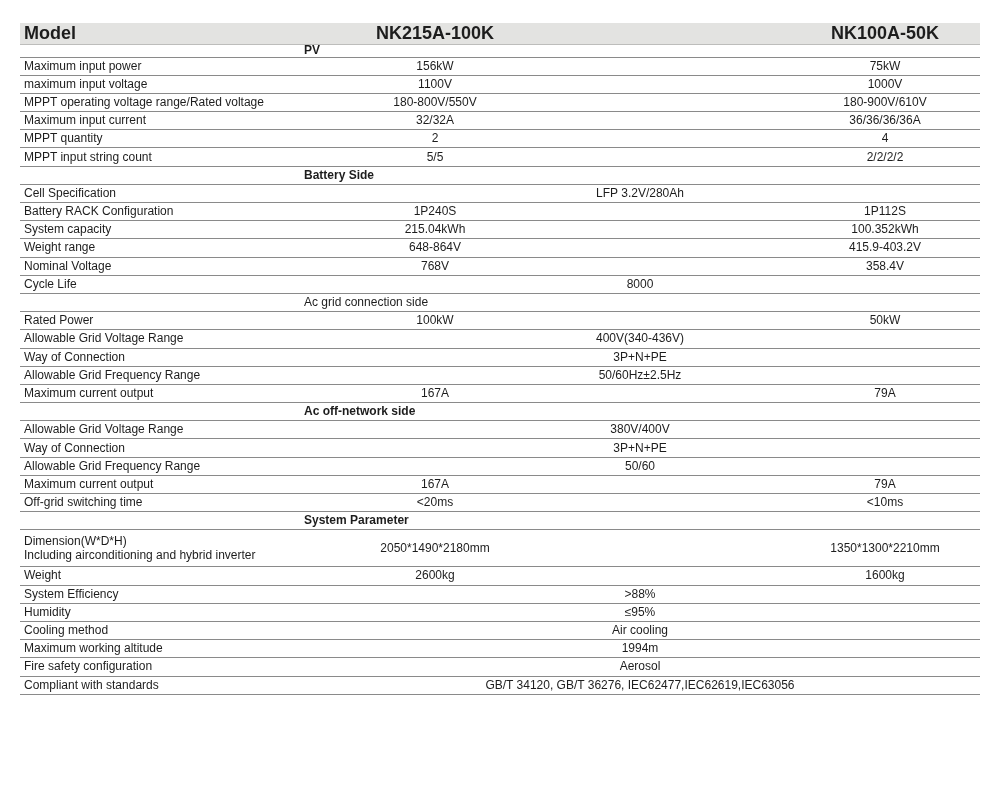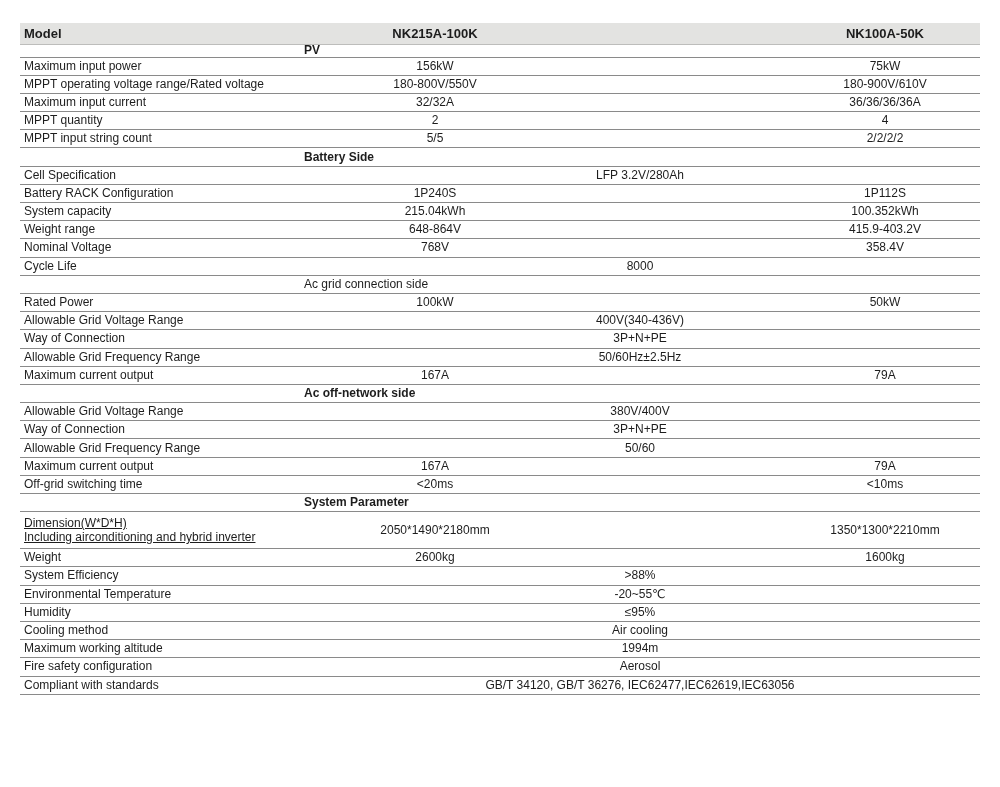--- a/index.html
+++ b/index.html
@@ -29,30 +29,30 @@
     line-height: 13px;
     height: 18.2px;
     overflow: hidden;
     white-space: nowrap;
   }
   td.label { text-align: left; padding-left: 6px; }
   td.center { text-align: center; }
   tr.model-row td {
     background: #e3e3e1;
     font-weight: bold;
-    font-size: 13px;
+    font-size: 18px;
     height: 21px;
     border-bottom: 1px solid #bdbdbb;
   }
   tr.section-row td { text-align: left; font-weight: bold; }
   tr.section-row td.label { font-weight: normal; }
   tr.section-row.regular td { font-weight: normal; }
   tr.section-row.compact td { height: 13px; line-height: 11px; }
   tr.tall-row td { height: 37px; }
-  tr.tall-row td.label { line-height: 14px; padding-top: 2px; padding-bottom: 2px; text-decoration: underline; }
+  tr.tall-row td.label { line-height: 14px; padding-top: 2px; padding-bottom: 2px; }
   .label-line { display: block; }
 </style>
 </head>
 <body>
 
 <div class="page">
   <table class="spec">
     <colgroup>
       <col style="width:280px">
       <col style="width:270px">
@@ -70,20 +70,26 @@
           <td class="label"></td>
           <td class="center" colspan="3">PV</td>
         </tr>
         <tr class="spec-row">
           <td class="label">Maximum input power</td>
           <td class="center">156kW</td>
           <td class="center"></td>
           <td class="center">75kW</td>
         </tr>
         <tr class="spec-row">
+          <td class="label">maximum input voltage</td>
+          <td class="center">1100V</td>
+          <td class="center"></td>
+          <td class="center">1000V</td>
+        </tr>
+        <tr class="spec-row">
           <td class="label">MPPT operating voltage range/Rated voltage</td>
           <td class="center">180-800V/550V</td>
           <td class="center"></td>
           <td class="center">180-900V/610V</td>
         </tr>
         <tr class="spec-row">
           <td class="label">Maximum input current</td>
           <td class="center">32/32A</td>
           <td class="center"></td>
           <td class="center">36/36/36/36A</td>
@@ -209,24 +215,20 @@
           <td class="label">Weight</td>
           <td class="center">2600kg</td>
           <td class="center"></td>
           <td class="center">1600kg</td>
         </tr>
         <tr class="spec-row">
           <td class="label">System Efficiency</td>
           <td class="center" colspan="3">&gt;88%</td>
         </tr>
         <tr class="spec-row">
-          <td class="label">Environmental Temperature</td>
-          <td class="center" colspan="3">-20~55℃</td>
-        </tr>
-        <tr class="spec-row">
           <td class="label">Humidity</td>
           <td class="center" colspan="3">≤95%</td>
         </tr>
         <tr class="spec-row">
           <td class="label">Cooling method</td>
           <td class="center" colspan="3">Air cooling</td>
         </tr>
         <tr class="spec-row">
           <td class="label">Maximum working altitude</td>
           <td class="center" colspan="3">1994m</td>

